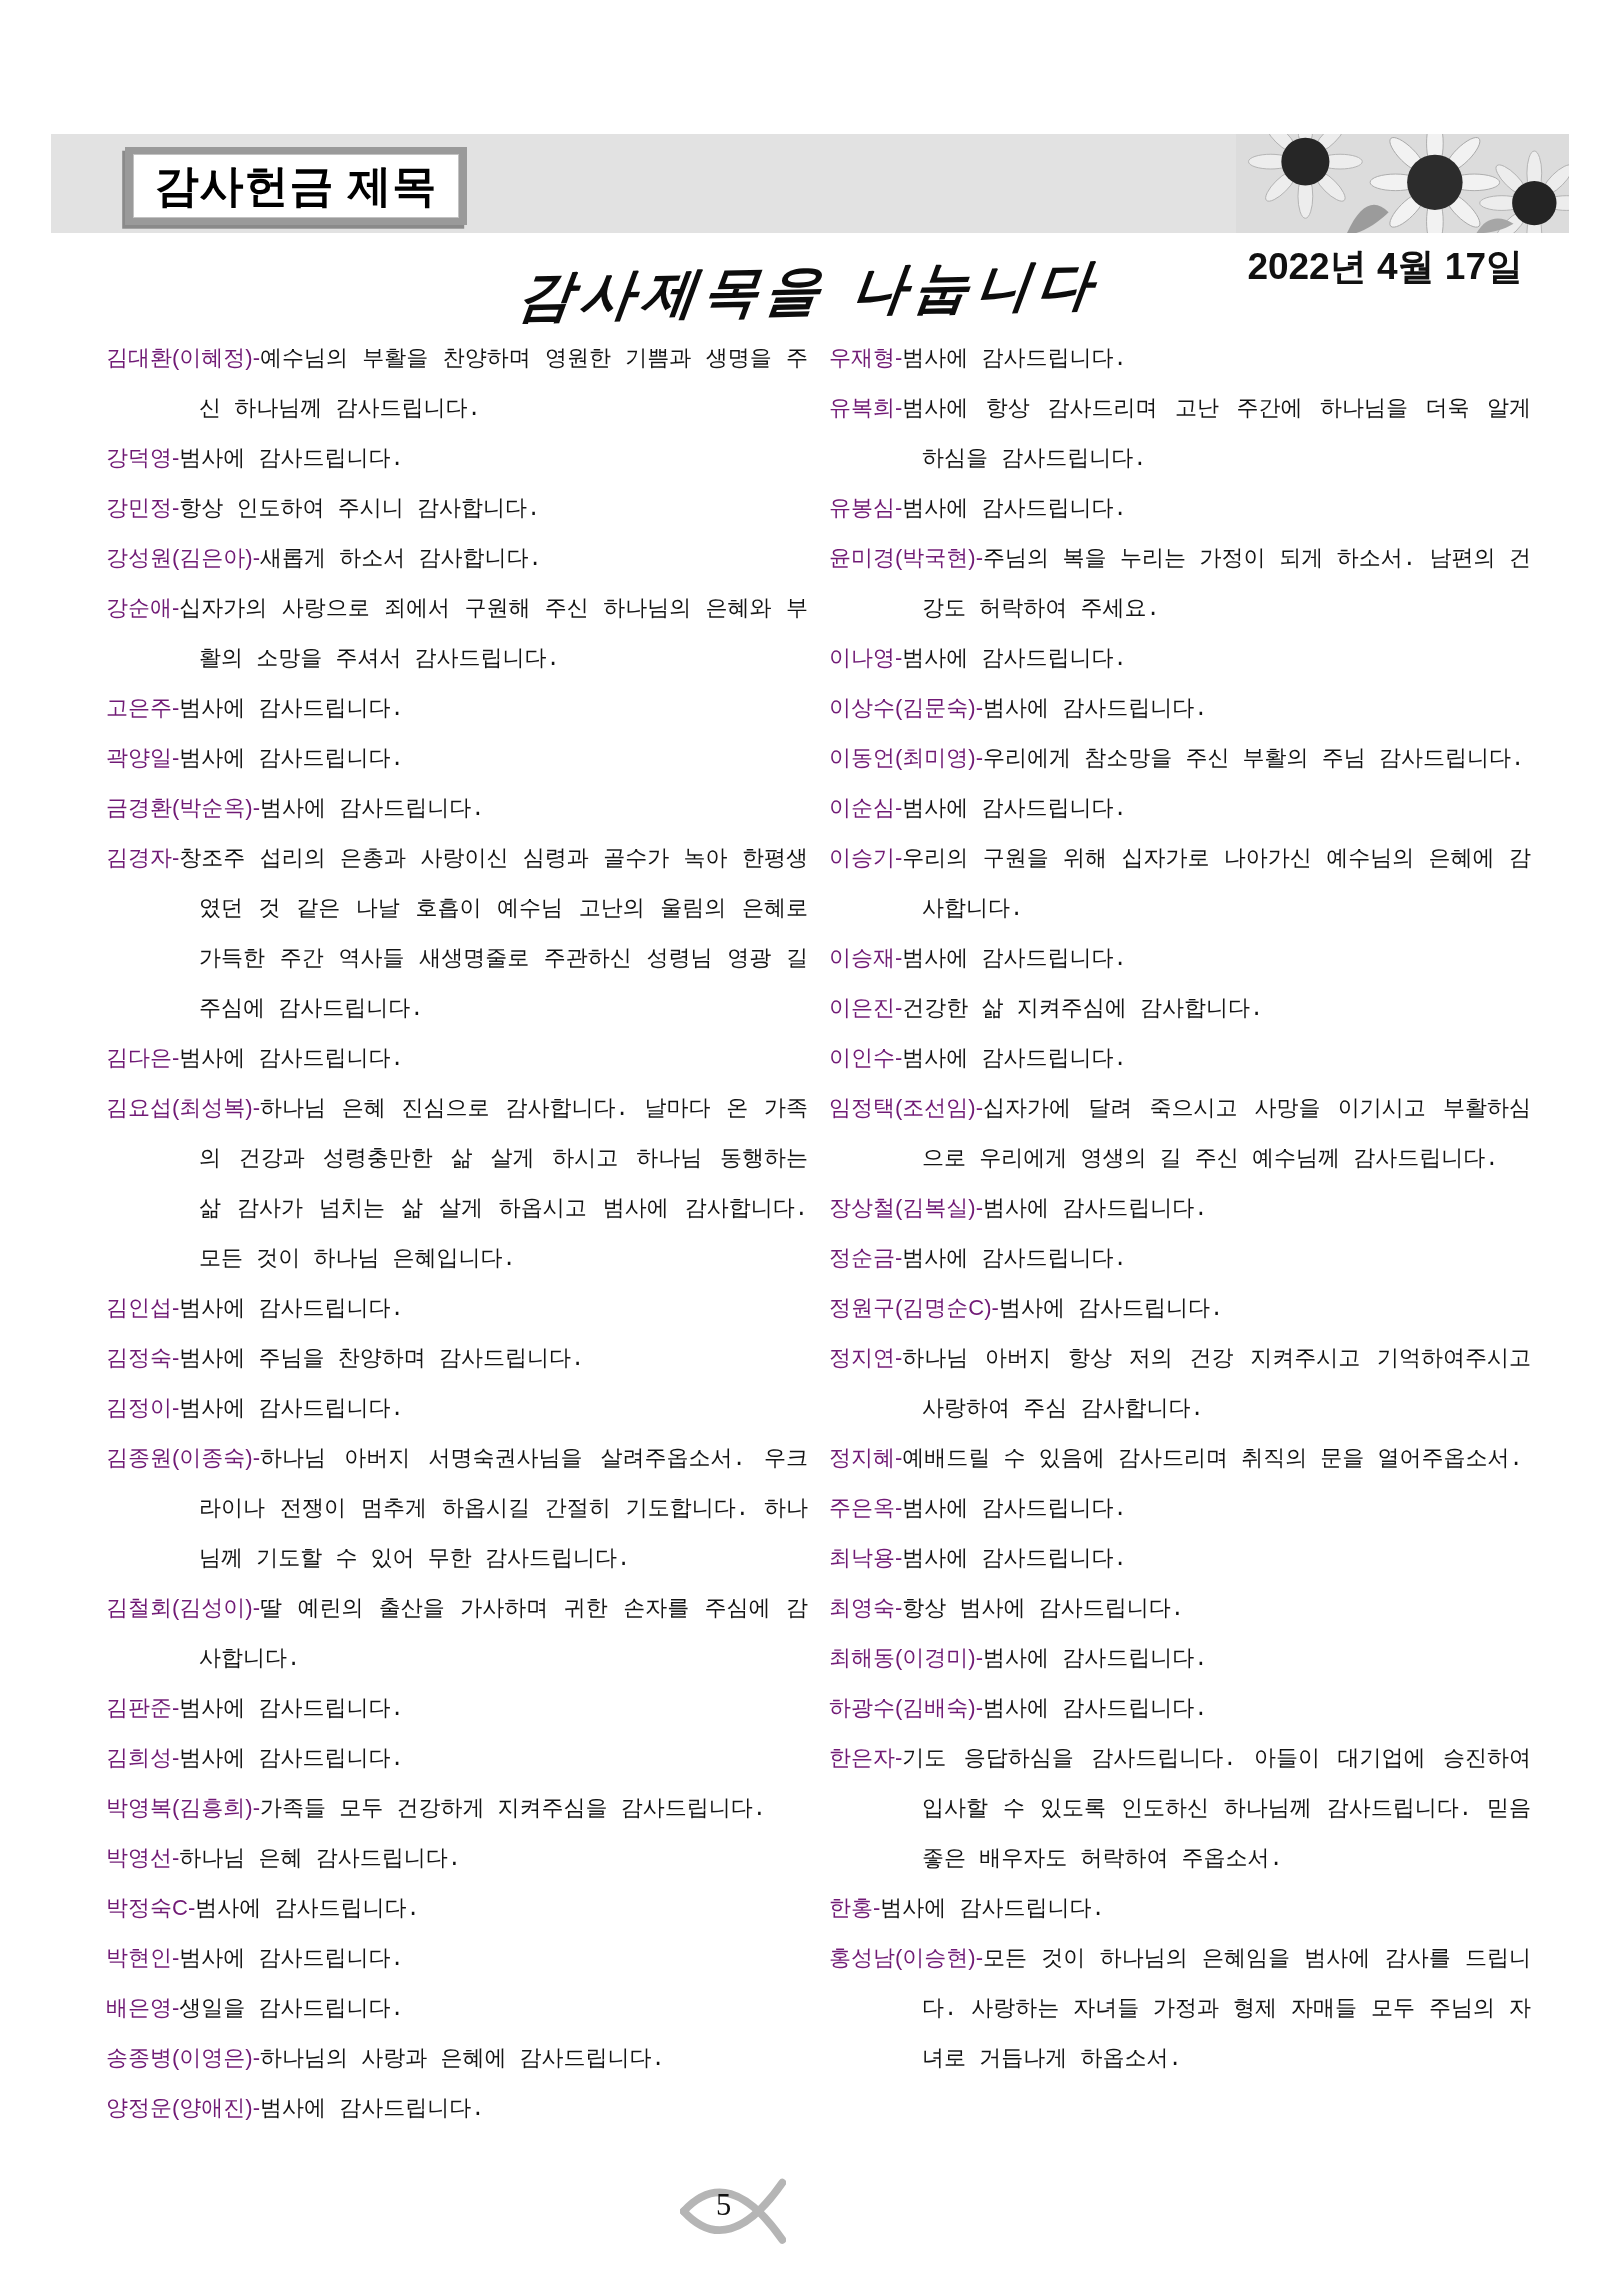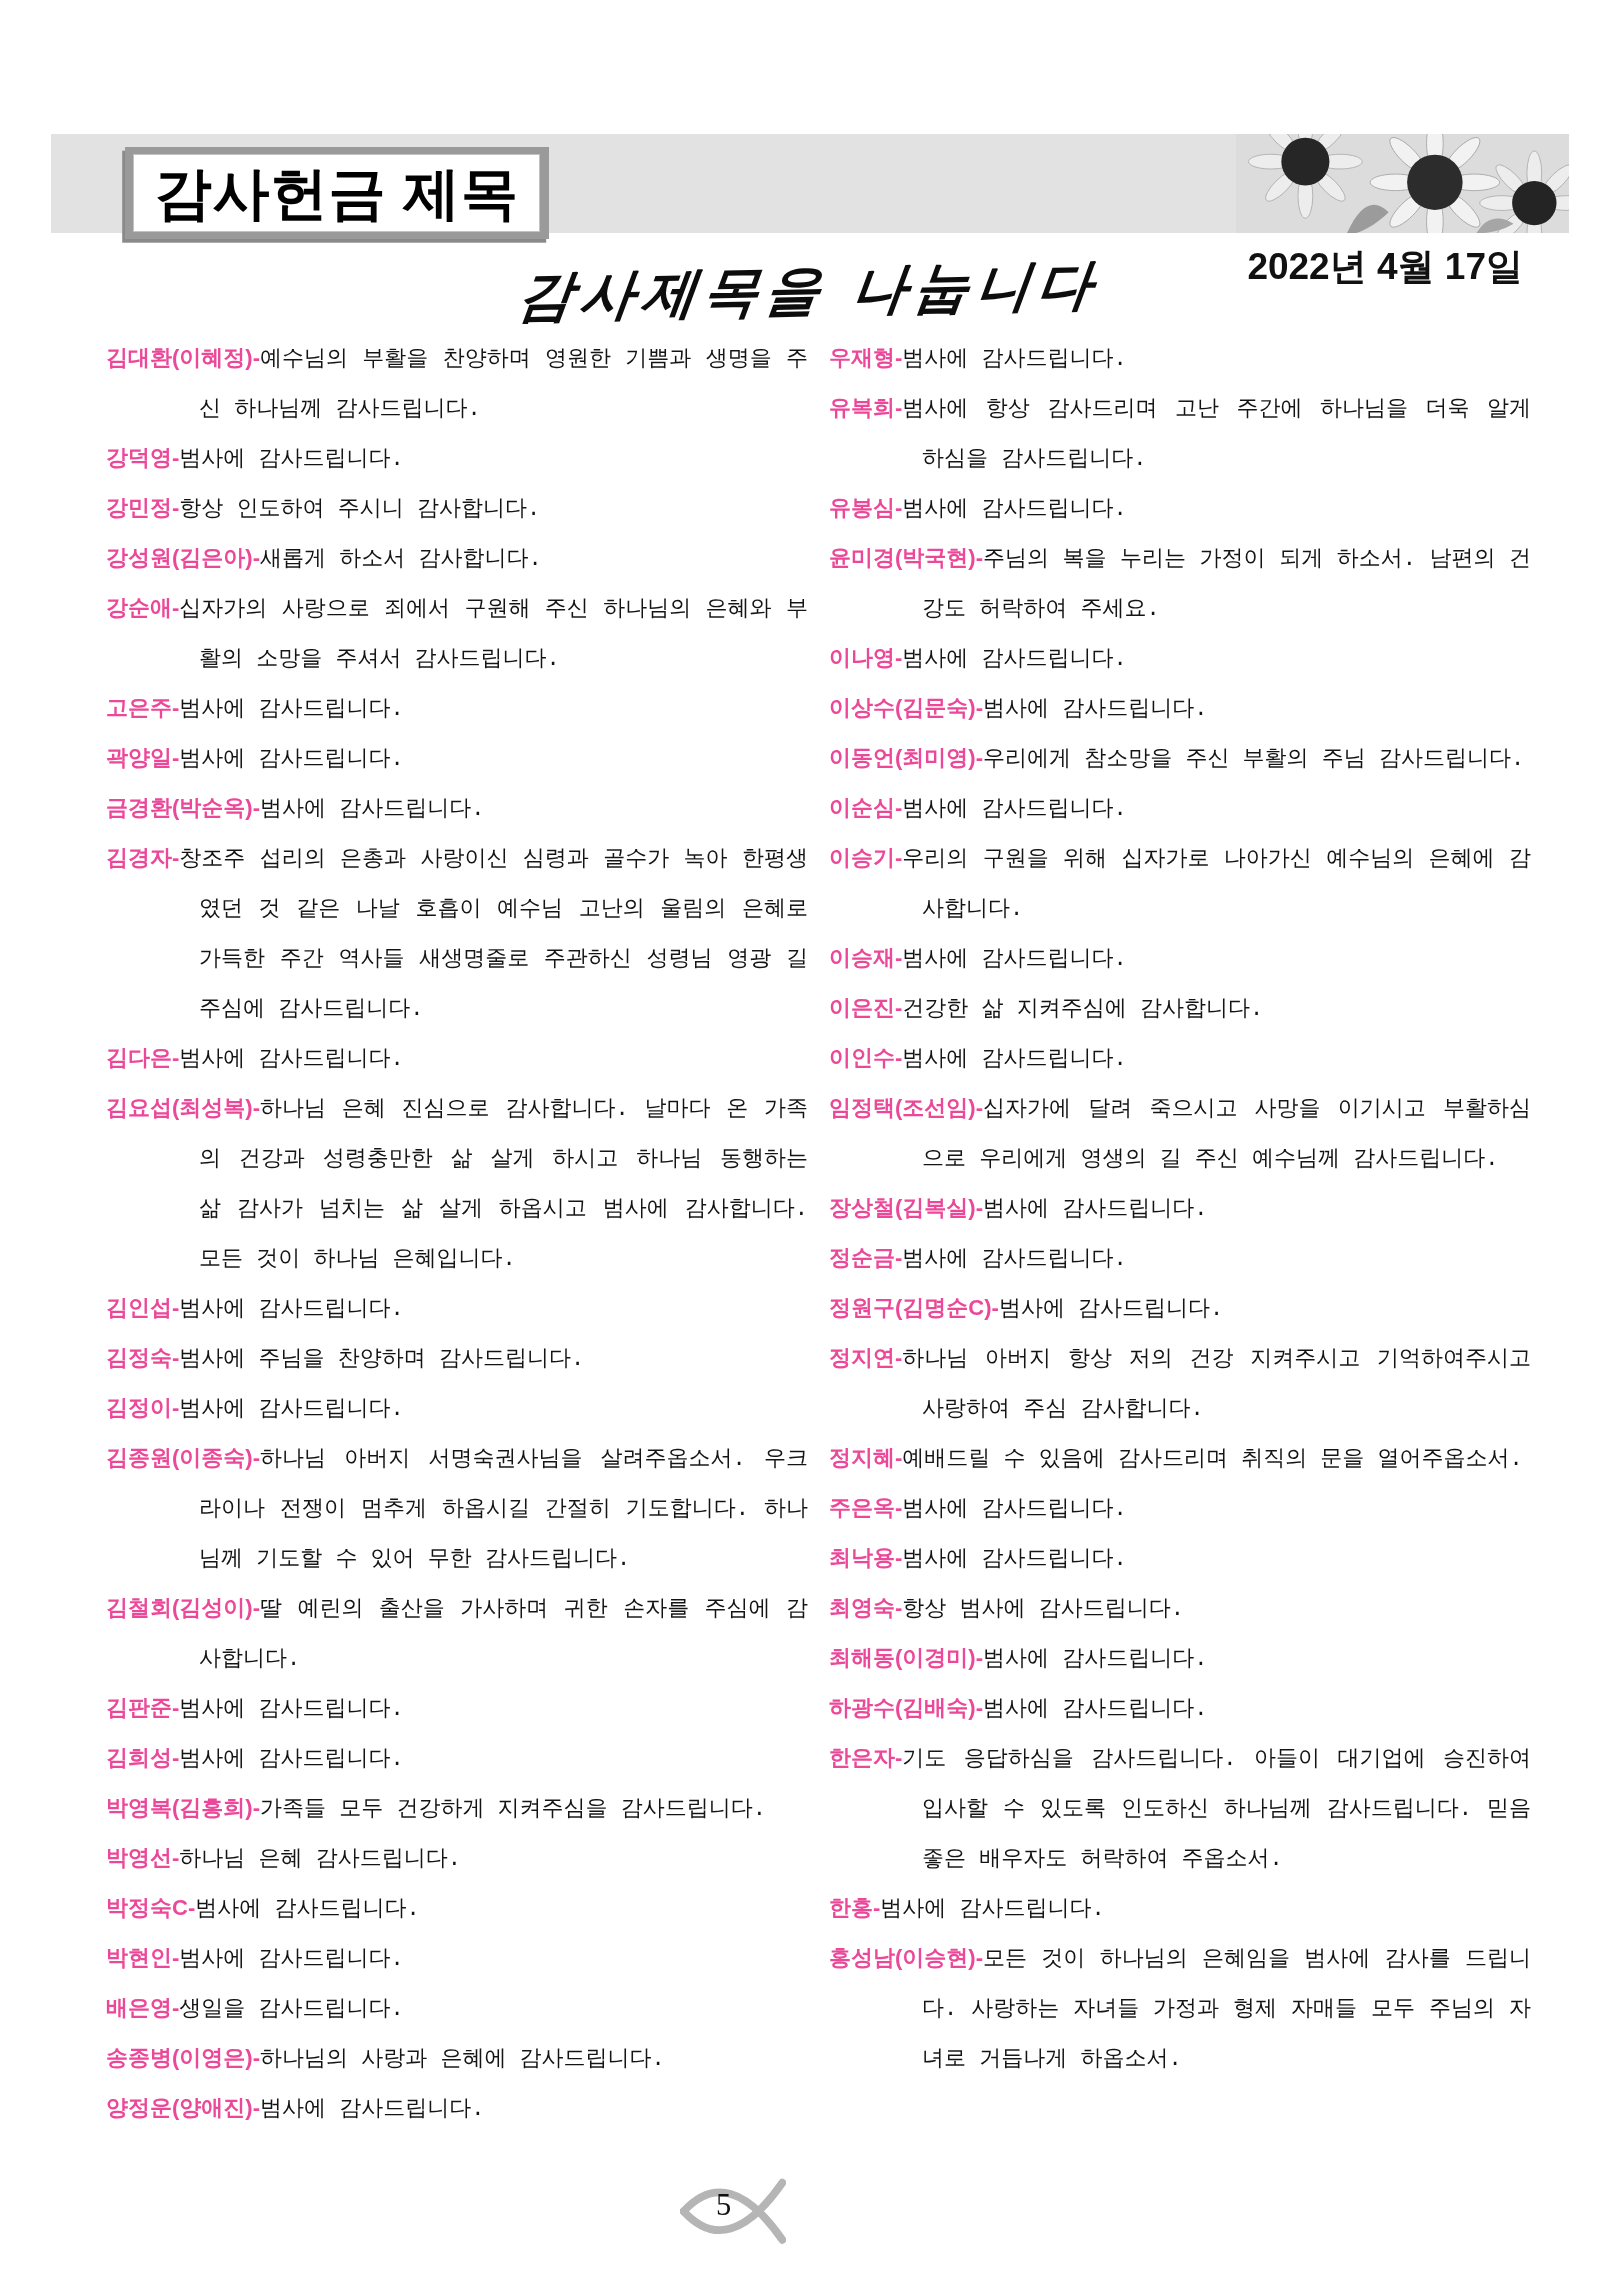--- a/index.html
+++ b/index.html
@@ -28,21 +28,21 @@
     box-shadow:-2.8px 3.7px 0 #8a8a8a;
   }
   .title-box{
     background:#ffffff;
     border:1.4px solid #c2c2c2;
     padding:6.5px 20.4px;
   }
   .title-box span{
     font-family:"Liberation Sans", sans-serif;
     font-weight:bold;
-    font-size:57px;
+    font-size:44px;
     line-height:1.1;
     letter-spacing:0.9px;
     color:#000;
     white-space:nowrap;
   }
   .flowers{
     position:absolute;
     right:0; top:0;
     width:333px; height:99px;
   }
@@ -92,22 +92,22 @@
     margin:0;
     font-size:22px;
     line-height:48px;
     text-align:justify;
     padding-left:93px;
     text-indent:-93px;
     color:#141414;
   }
   .entry-name{
     font-family:"Liberation Sans", sans-serif;
-    font-weight:bold;
-    color:#ec4899;
+    font-weight:normal;
+    color:#701a75;
   }
   .entry-text{
     font-family:Liberation Mono, monospace;
   }
 
   
   .footer-fish{
     position:absolute;
     left:680px; top:2175px;
     width:106px; height:79px;

